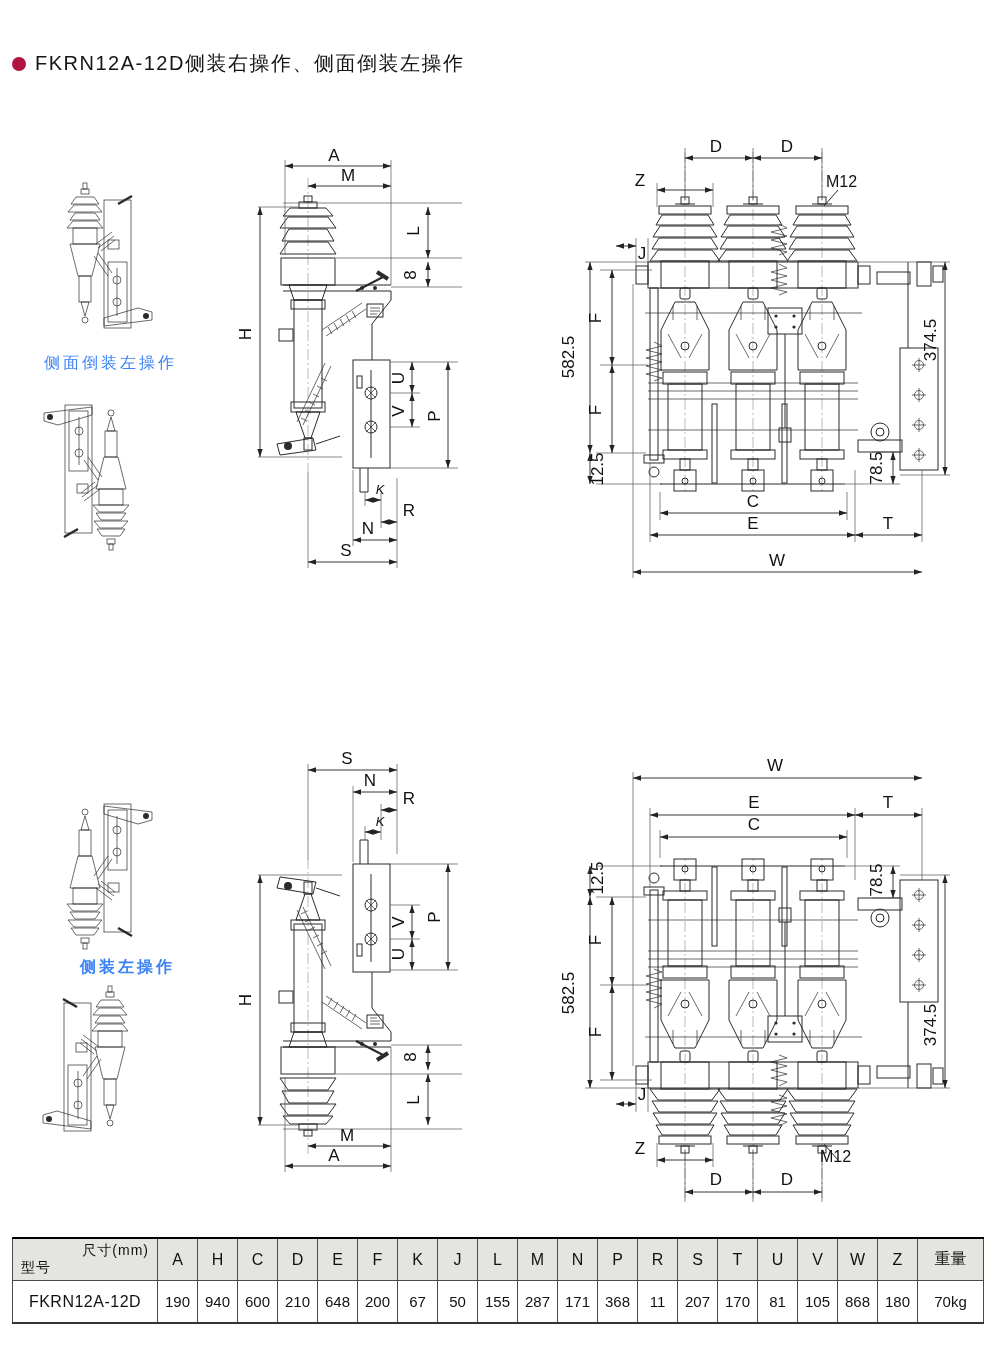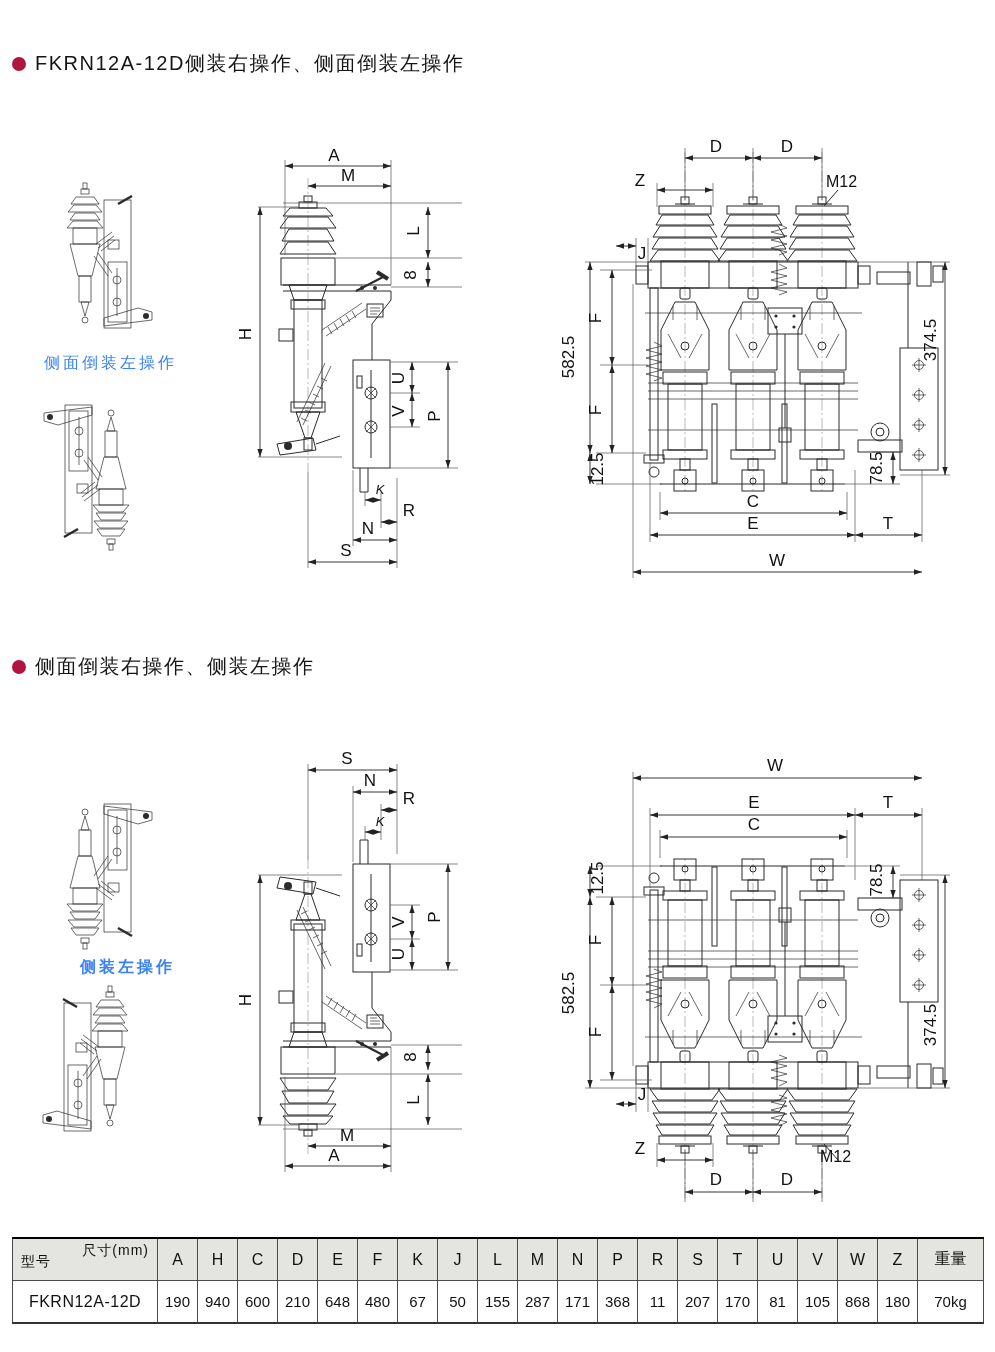--- a/index.html
+++ b/index.html
@@ -23,37 +23,33 @@
   
   table.spec{position:absolute;left:12px;top:1237px;width:971px;border-collapse:collapse;
              table-layout:fixed;font-size:15px;color:#111;}
   table.spec td{border:1px solid #4a4a4a;text-align:center;padding:0;height:41px;}
   table.spec tr.hd td{background:#e4e4e0;font-size:16px;}
   table.spec tr.hd td.corner{background:#e4e4e0;}
   table.spec{border-top:2px solid #000000;border-bottom:2px solid #333;}
   td.corner{position:relative;
     background-image:linear-gradient(to bottom right,transparent calc(50% - 0.8px),#555 calc(50% - 0.8px),#555 calc(50% + 0.8px),transparent calc(50% + 0.8px));}
   .corner-top{position:absolute;top:3px;right:8px;font-size:14px;letter-spacing:1px;}
-  .corner-bot{position:absolute;bottom:9px;left:8px;font-size:14px;letter-spacing:1px;}
+  .corner-bot{position:absolute;bottom:3px;left:8px;font-size:14px;letter-spacing:1px;}
   td.model{font-size:16px;letter-spacing:.5px;margin-top:8px;}
 </style>
 </head>
 <body>
 
 <div class="page">
 
   <div class="sec-header" style="left:12px;top:50px;">
     <span class="bullet"></span>
     <span class="sec-title">FKRN12A-12D侧装右操作、侧面倒装左操作</span>
   </div>
 
-  <div class="sec-header" style="left:12px;top:653px;">
-    <span class="bullet"></span>
-    <span class="sec-title">侧面倒装右操作、侧装左操作</span>
-  </div>
 
   <div class="caption" style="left:44px;top:353px;">侧面倒装左操作</div>
   <div class="caption" style="left:80px;top:957px;font-weight:bold;">侧装左操作</div>
 
   <svg class="draw" width="995" height="1352" viewBox="0 0 995 1352">
     <defs>
       <marker id="ar" markerWidth="10" markerHeight="7" refX="9" refY="3" orient="auto-start-reverse">
         <path d="M0,0 L9,3 L0,6 Z" fill="#222"></path>
       </marker>
 
@@ -351,21 +347,21 @@
       <td>Z</td>
       <td>重量</td>
     </tr>
     <tr>
       <td class="model">FKRN12A-12D</td>
       <td>190</td>
       <td>940</td>
       <td>600</td>
       <td>210</td>
       <td>648</td>
-      <td>480</td>
+      <td>200</td>
       <td>67</td>
       <td>50</td>
       <td>155</td>
       <td>287</td>
       <td>171</td>
       <td>368</td>
       <td>11</td>
       <td>207</td>
       <td>170</td>
       <td>81</td>

